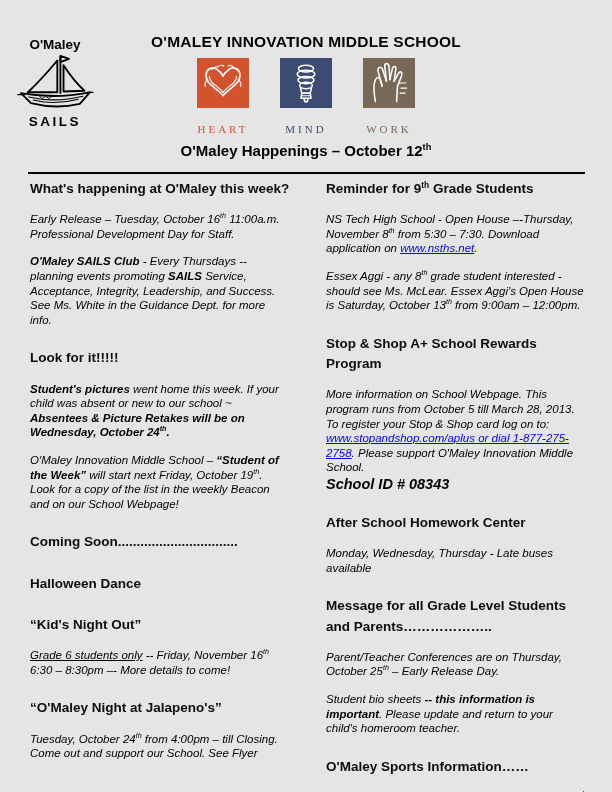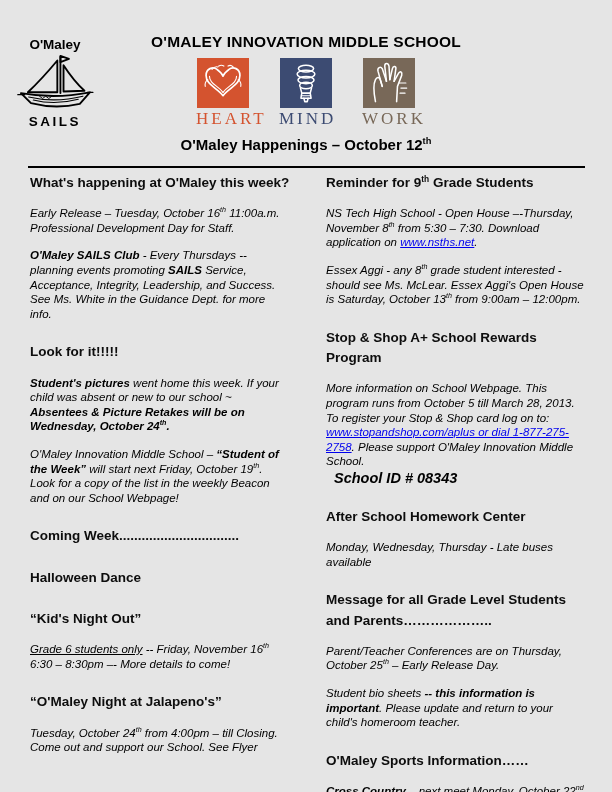--- a/index.html
+++ b/index.html
@@ -24,38 +24,38 @@
     display: flex; justify-content: center; gap: 29px; margin-top: 7px;
   }
   .badge { width: 54px; }
   .badge-square {
     width: 52px; height: 50px; margin: 0 auto;
     display: flex; align-items: center; justify-content: center;
   }
   .badge-square svg { width: 46px; height: 44px; }
   .badge-label {
     text-align: center; font-family: "Liberation Serif", serif;
-    font-size: 17px; letter-spacing: 3px; margin-top: 1px; white-space: nowrap;
+    font-size: 11px; letter-spacing: 3px; margin-top: 15px; white-space: nowrap;
   }
   .happenings { margin: 7px 0 0; text-align: center; font-size: 15px; font-weight: bold; }
   .rule { margin: 13px 27px 0 28px; border-top: 2px solid #000; }
   
   .columns { display: flex; gap: 36px; padding: 2px 26px 0 30px; }
   .col { flex: 1; min-width: 0; }
   h3.heading {
     font-size: 13.5px; font-weight: bold; color: #0d0d0d;
     margin: 21px 0 13px; line-height: 1.5;
   }
   h3.first { margin-top: 3px; }
   p.body {
     font-size: 11.5px; font-style: italic; line-height: 1.27; margin: 0 0 13px;
   }
   p.nogap { margin-bottom: 1px; }
   p.school-id {
-    font-size: 14.5px; font-weight: bold; font-style: italic; margin: 1px 8px 6px;
+    font-size: 14.5px; font-weight: bold; font-style: italic; margin: 1px 0 6px;
   }
   .b { font-weight: bold; }
   .u { text-decoration: underline; }
   sup { font-size: 0.62em; line-height: 0; }
   a.link { text-decoration: underline; font-style: italic; }
   svg.lineart { fill: none; stroke-linecap: round; stroke-linejoin: round; }
 </style>
 </head>
 <body>
 
@@ -130,21 +130,21 @@
 
     <div class="col">
       <h3 class="heading first"><span>What's happening at O'Maley this week?</span></h3>
       <p class="body"><span>Early Release – Tuesday, October 16</span><sup>th</sup><span> 11:00a.m. Professional Development Day for Staff.</span></p>
       <p class="body"><span class="b">O'Maley SAILS Club</span><span> -  Every Thursdays -- planning events promoting </span><span class="b">SAILS</span><span> Service, Acceptance, Integrity, Leadership, and Success.  See Ms. White in the Guidance Dept.  for more info.</span></p>
 
       <h3 class="heading"><span>Look for it!!!!!</span></h3>
       <p class="body"><span class="b">Student's pictures</span><span> went home this week. If your child was absent or new to our school ~ </span><span class="b">Absentees &amp; Picture Retakes will be on Wednesday, October 24</span><sup class="b">th</sup><span class="b">.</span></p>
       <p class="body"><span>O'Maley Innovation Middle School – </span><span class="b">“Student of the Week”</span><span> will start next Friday, October 19</span><sup>th</sup><span>. Look for a copy of the list in the weekly Beacon and on our School Webpage!</span></p>
 
-      <h3 class="heading"><span>Coming Week................................</span></h3>
+      <h3 class="heading"><span>Coming Soon................................</span></h3>
       <h3 class="heading"><span>Halloween Dance</span></h3>
 
       <h3 class="heading"><span>“Kid's Night Out”</span></h3>
       <p class="body"><span class="u">Grade 6 students only</span><span> -- Friday, November 16</span><sup>th</sup><span> 6:30 – 8:30pm –- More details to come!</span></p>
 
       <h3 class="heading"><span>“O'Maley Night at Jalapeno's”</span></h3>
       <p class="body"><span>Tuesday, October 24</span><sup>th</sup><span> from 4:00pm – till Closing. Come out and support our School. See Flyer</span></p>
     </div>
 
     <div class="col">

